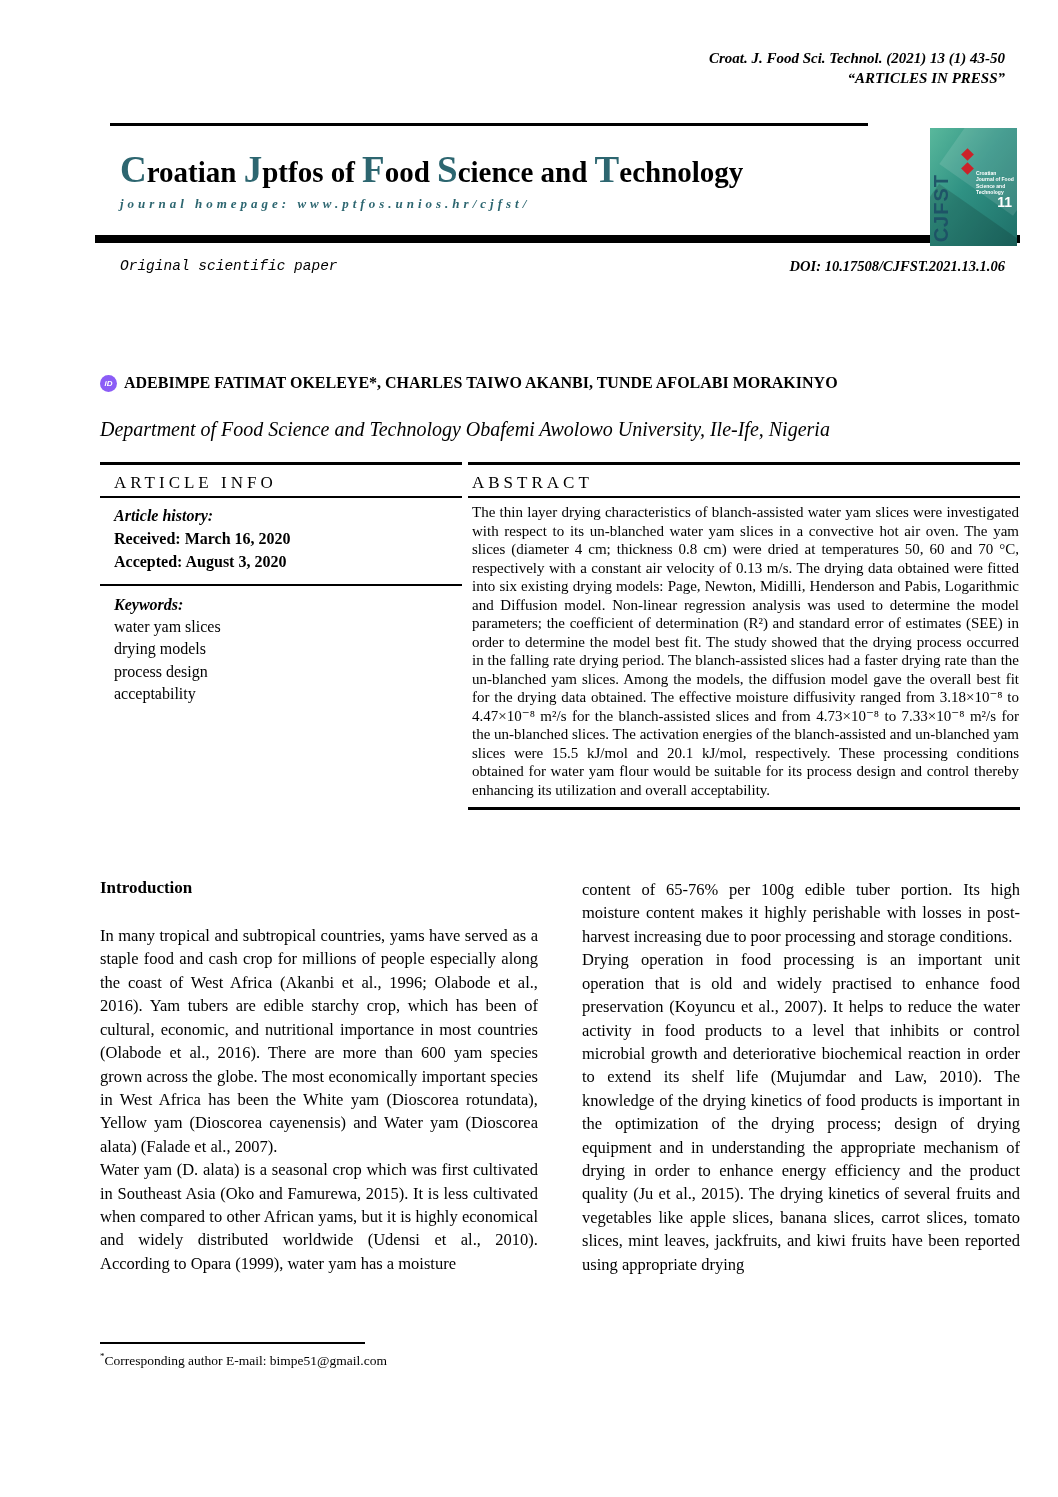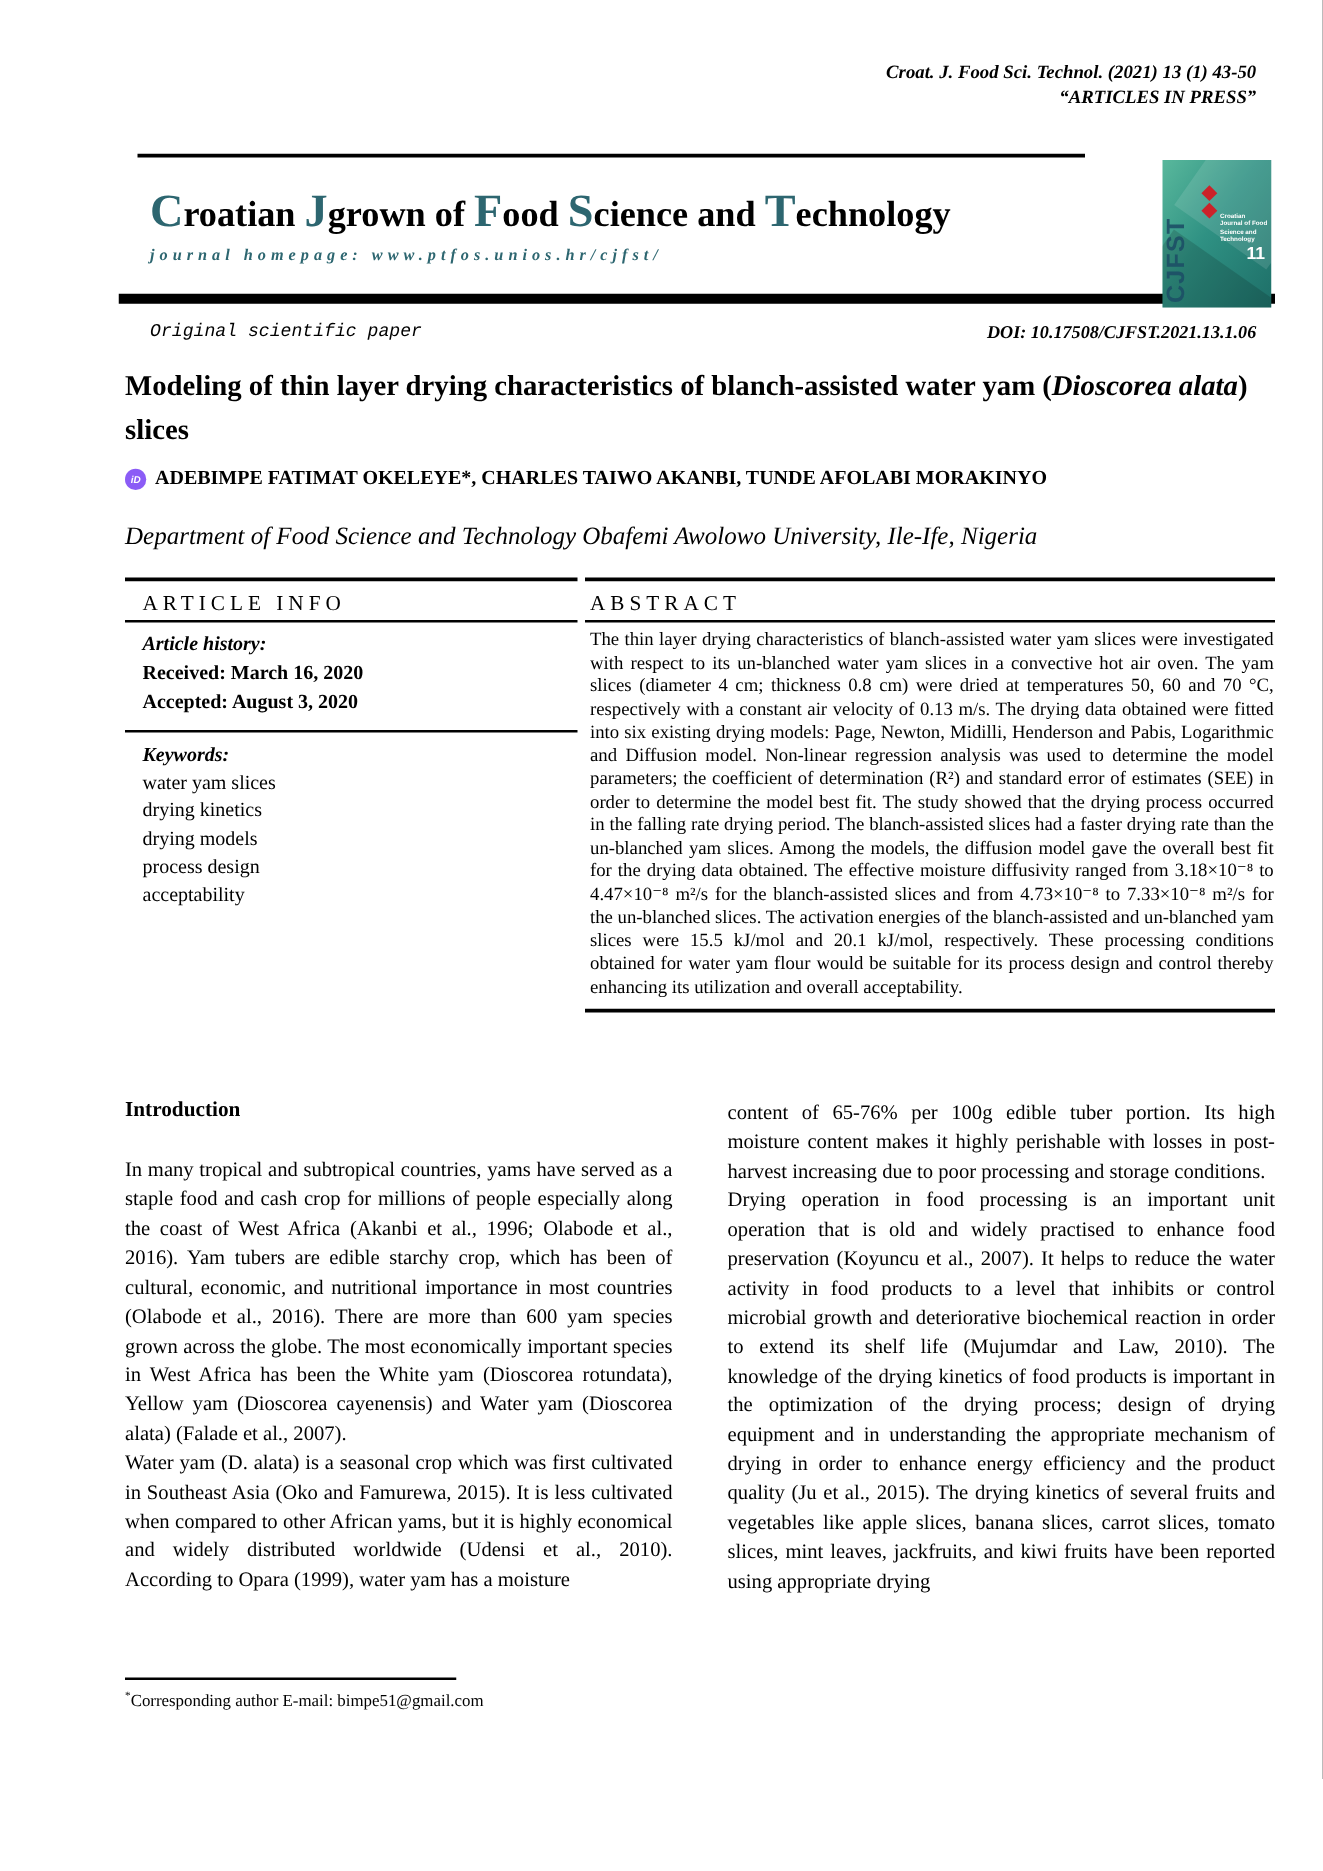--- a/index.html
+++ b/index.html
@@ -145,21 +145,21 @@
 
   <div class="cite-block">
     <div>Croat. J. Food Sci. Technol. (2021) 13 (1) 43-50</div>
     <div>“ARTICLES IN PRESS”</div>
   </div>
 
   <div class="head-rule"></div>
 
   <div class="masthead">
     <div class="j-title">
-      <span class="cap">C</span><span>roatian </span><span class="cap">J</span><span>grown of </span><span class="cap">F</span><span>ood </span><span class="cap">S</span><span>cience and </span><span class="cap">T</span><span>echnology</span>
+      <span class="cap">C</span><span>roatian </span><span class="cap">J</span><span>ptfos of </span><span class="cap">F</span><span>ood </span><span class="cap">S</span><span>cience and </span><span class="cap">T</span><span>echnology</span>
     </div>
     <div class="j-home">journal homepage: www.ptfos.unios.hr/cjfst/</div>
   </div>
 
   <div class="cover">
     <div class="stripe1"></div>
     <div class="stripe2"></div>
     <div class="acronym">CJFST</div>
     <div class="diamond d1"></div>
     <div class="diamond d2"></div>
@@ -167,42 +167,40 @@
     <div class="issue">11</div>
   </div>
 
   <div class="black-band"></div>
 
   <div class="meta-row">
     <div class="ptype">Original scientific paper</div>
     <div class="doi">DOI: 10.17508/CJFST.2021.13.1.06</div>
   </div>
 
-  <h1 class="a-title"><span>Modeling of thin layer drying characteristics of blanch-assisted water yam (</span><i>Dioscorea alata</i><span>) slices</span></h1>
 
   <div class="authors">
     <span class="orcid">iD</span>
     <span class="names">ADEBIMPE FATIMAT OKELEYE*, CHARLES TAIWO AKANBI, TUNDE AFOLABI MORAKINYO</span>
   </div>
 
   <div class="affiliation">Department of Food Science and Technology Obafemi Awolowo University, Ile-Ife, Nigeria</div>
 
   <div class="info-abs">
     <div class="left-col">
       <div class="sec-head">ARTICLE INFO</div>
       <div class="history">
         <div class="lbl">Article history:</div>
         <div>Received: March 16, 2020</div>
         <div>Accepted: August 3, 2020</div>
       </div>
       <div class="kw">
         <div class="lbl">Keywords:</div>
         <ul>
           <li>water yam slices</li>
-          <li>drying kinetics</li>
           <li>drying models</li>
           <li>process design</li>
           <li>acceptability</li>
         </ul>
       </div>
     </div>
     <div class="right-col">
       <div class="sec-head">ABSTRACT</div>
       <div class="abs-text">The thin layer drying characteristics of blanch-assisted water yam slices were investigated with respect to its un-blanched water yam slices in a convective hot air oven. The yam slices (diameter 4 cm; thickness 0.8 cm) were dried at temperatures 50, 60 and 70 °C, respectively with a constant air velocity of 0.13 m/s. The drying data obtained were fitted into six existing drying models: Page, Newton, Midilli, Henderson and Pabis, Logarithmic and Diffusion model. Non-linear regression analysis was used to determine the model parameters; the coefficient of determination (R²) and standard error of estimates (SEE) in order to determine the model best fit. The study showed that the drying process occurred in the falling rate drying period. The blanch-assisted slices had a faster drying rate than the un-blanched yam slices. Among the models, the diffusion model gave the overall best fit for the drying data obtained. The effective moisture diffusivity ranged from 3.18×10⁻⁸ to 4.47×10⁻⁸ m²/s for the blanch-assisted slices and from 4.73×10⁻⁸ to 7.33×10⁻⁸ m²/s for the un-blanched slices. The activation energies of the blanch-assisted and un-blanched yam slices were 15.5 kJ/mol and 20.1 kJ/mol, respectively. These processing conditions obtained for water yam flour would be suitable for its process design and control thereby enhancing its utilization and overall acceptability.</div>
     </div>

